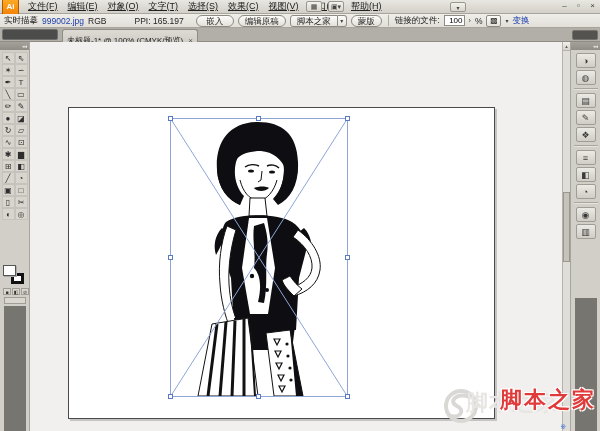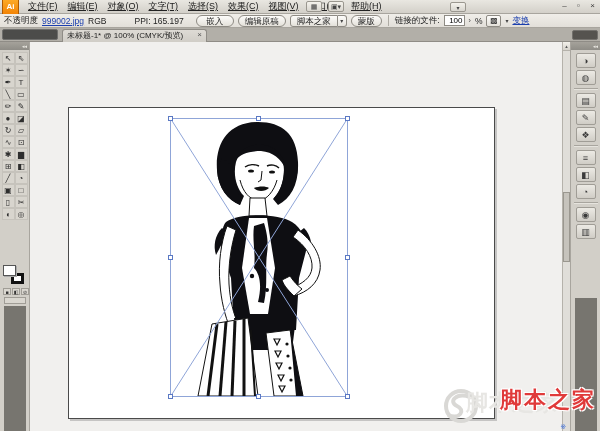--- a/index.html
+++ b/index.html
@@ -24,40 +24,40 @@
     display:flex; align-items:center; justify-content:center; }
   #ws-combo { position:absolute; left:450px; top:2px; width:16px; height:10px;
     background:linear-gradient(#f4f2ec,#d8d5ce); border:1px solid #9a978f; border-radius:2px;
     font-size:6px; color:#444; display:flex; align-items:center; justify-content:center; }
   .win-ctrl { width:11px; height:10px; font-size:8px; line-height:9px; text-align:center;
     color:#3a3a3a; cursor:default; }
   
   #controlbar { position:absolute; left:0; top:14px; width:600px; height:14px;
     background:linear-gradient(#f0eee9,#e2dfd9); border-bottom:1px solid #a8a59e;
     display:flex; align-items:center; gap:4px; padding:0 4px; font-size:8.5px; }
-  .link-text { color:#1b3fae; text-decoration:underline; cursor:pointer; }
+  .link-text { color:#1b3fae; cursor:pointer; }
   .cb-btn { height:12px; padding:0 6px; font-size:8.5px; color:#222; line-height:10px;
     background:linear-gradient(#fdfcfa,#e4e1da); border:1px solid #8e8b84; border-radius:6px;
     display:inline-flex; align-items:center; }
   .cb-caret { width:9px; height:12px; font-size:6px; background:linear-gradient(#fdfcfa,#e4e1da);
     border:1px solid #8e8b84; border-left:none; border-radius:0 3px 3px 0;
     display:inline-flex; align-items:center; justify-content:center; color:#444; }
   .cb-sep { width:1px; height:11px; background:#aeaba4; margin:0 2px; }
   #opacity-box { width:21px; height:11px; background:#fff; border:1px solid #8e8b84;
     font-size:8px; text-align:right; padding-right:1px; line-height:10px; }
   #recolor-btn { width:15px; height:12px; font-size:8px; background:linear-gradient(#fdfcfa,#e4e1da);
     border:1px solid #8e8b84; border-radius:2px; display:flex; align-items:center; justify-content:center; color:#333;}
   
   #tabbar { position:absolute; left:0; top:28px; width:600px; height:14px;
     background:#b2afa8; border-bottom:1px solid #8f8c86; }
   #tab-darkbox { position:absolute; left:2px; top:1px; width:56px; height:11px;
     background:#4c4c4a; border:1px solid #6e6e6c; border-radius:2px; }
   #doc-tab { position:absolute; left:62px; top:1px; height:22px; padding:0 4px;
     background:linear-gradient(#dedbd5,#c6c3bc); border:1px solid #8f8c86; border-bottom:none;
-    border-radius:3px 3px 0 0; display:flex; align-items:flex-start; gap:14px; font-size:8px; color:#1d1d1d; }
+    border-radius:3px 3px 0 0; display:flex; align-items:center; gap:5px; font-size:8px; color:#1d1d1d; }
   #tab-close { font-size:8px; color:#555; cursor:pointer; }
   #tabbar-right-btn { position:absolute; right:2px; top:2px; width:26px; height:10px;
     background:#55534f; border:1px solid #73716d; border-radius:2px; }
   
   #toolpanel { position:absolute; left:0; top:42px; width:30px; height:389px;
     background:#d2cfc8; border-right:1px solid #a8a59e; }
   .panel-grip { height:8px; background:linear-gradient(#a5a29b,#8f8d87); color:#e8e6e0;
     font-size:5px; line-height:8px; text-align:right; padding-right:2px; }
   #tool-grid { display:grid; grid-template-columns:13px 13px; justify-content:center;
     gap:0; padding-top:2px; }
@@ -148,21 +148,21 @@
 
         <span class="win-ctrl">–</span>
 
         <span class="win-ctrl">▫</span>
 
         <span class="win-ctrl">×</span>
       </div>
   </div>
 
   <div id="controlbar">
-    <span>不透明度</span>
+    <span>实时描摹</span>
     <span class="link-text">999002.jpg</span>
     <span>RGB</span>
     <span style="margin-left:24px;">PPI: 165.197</span>
     <span class="cb-btn" style="margin-left:8px;min-width:38px;justify-content:center;">嵌入</span>
     <span class="cb-btn">编辑原稿</span>
     <span style="display:inline-flex;">
       <span class="cb-btn" style="border-radius:3px 0 0 3px;">脚本之家</span>
       <span class="cb-caret">▾</span>
     </span>
     <span class="cb-btn">蒙版</span>

